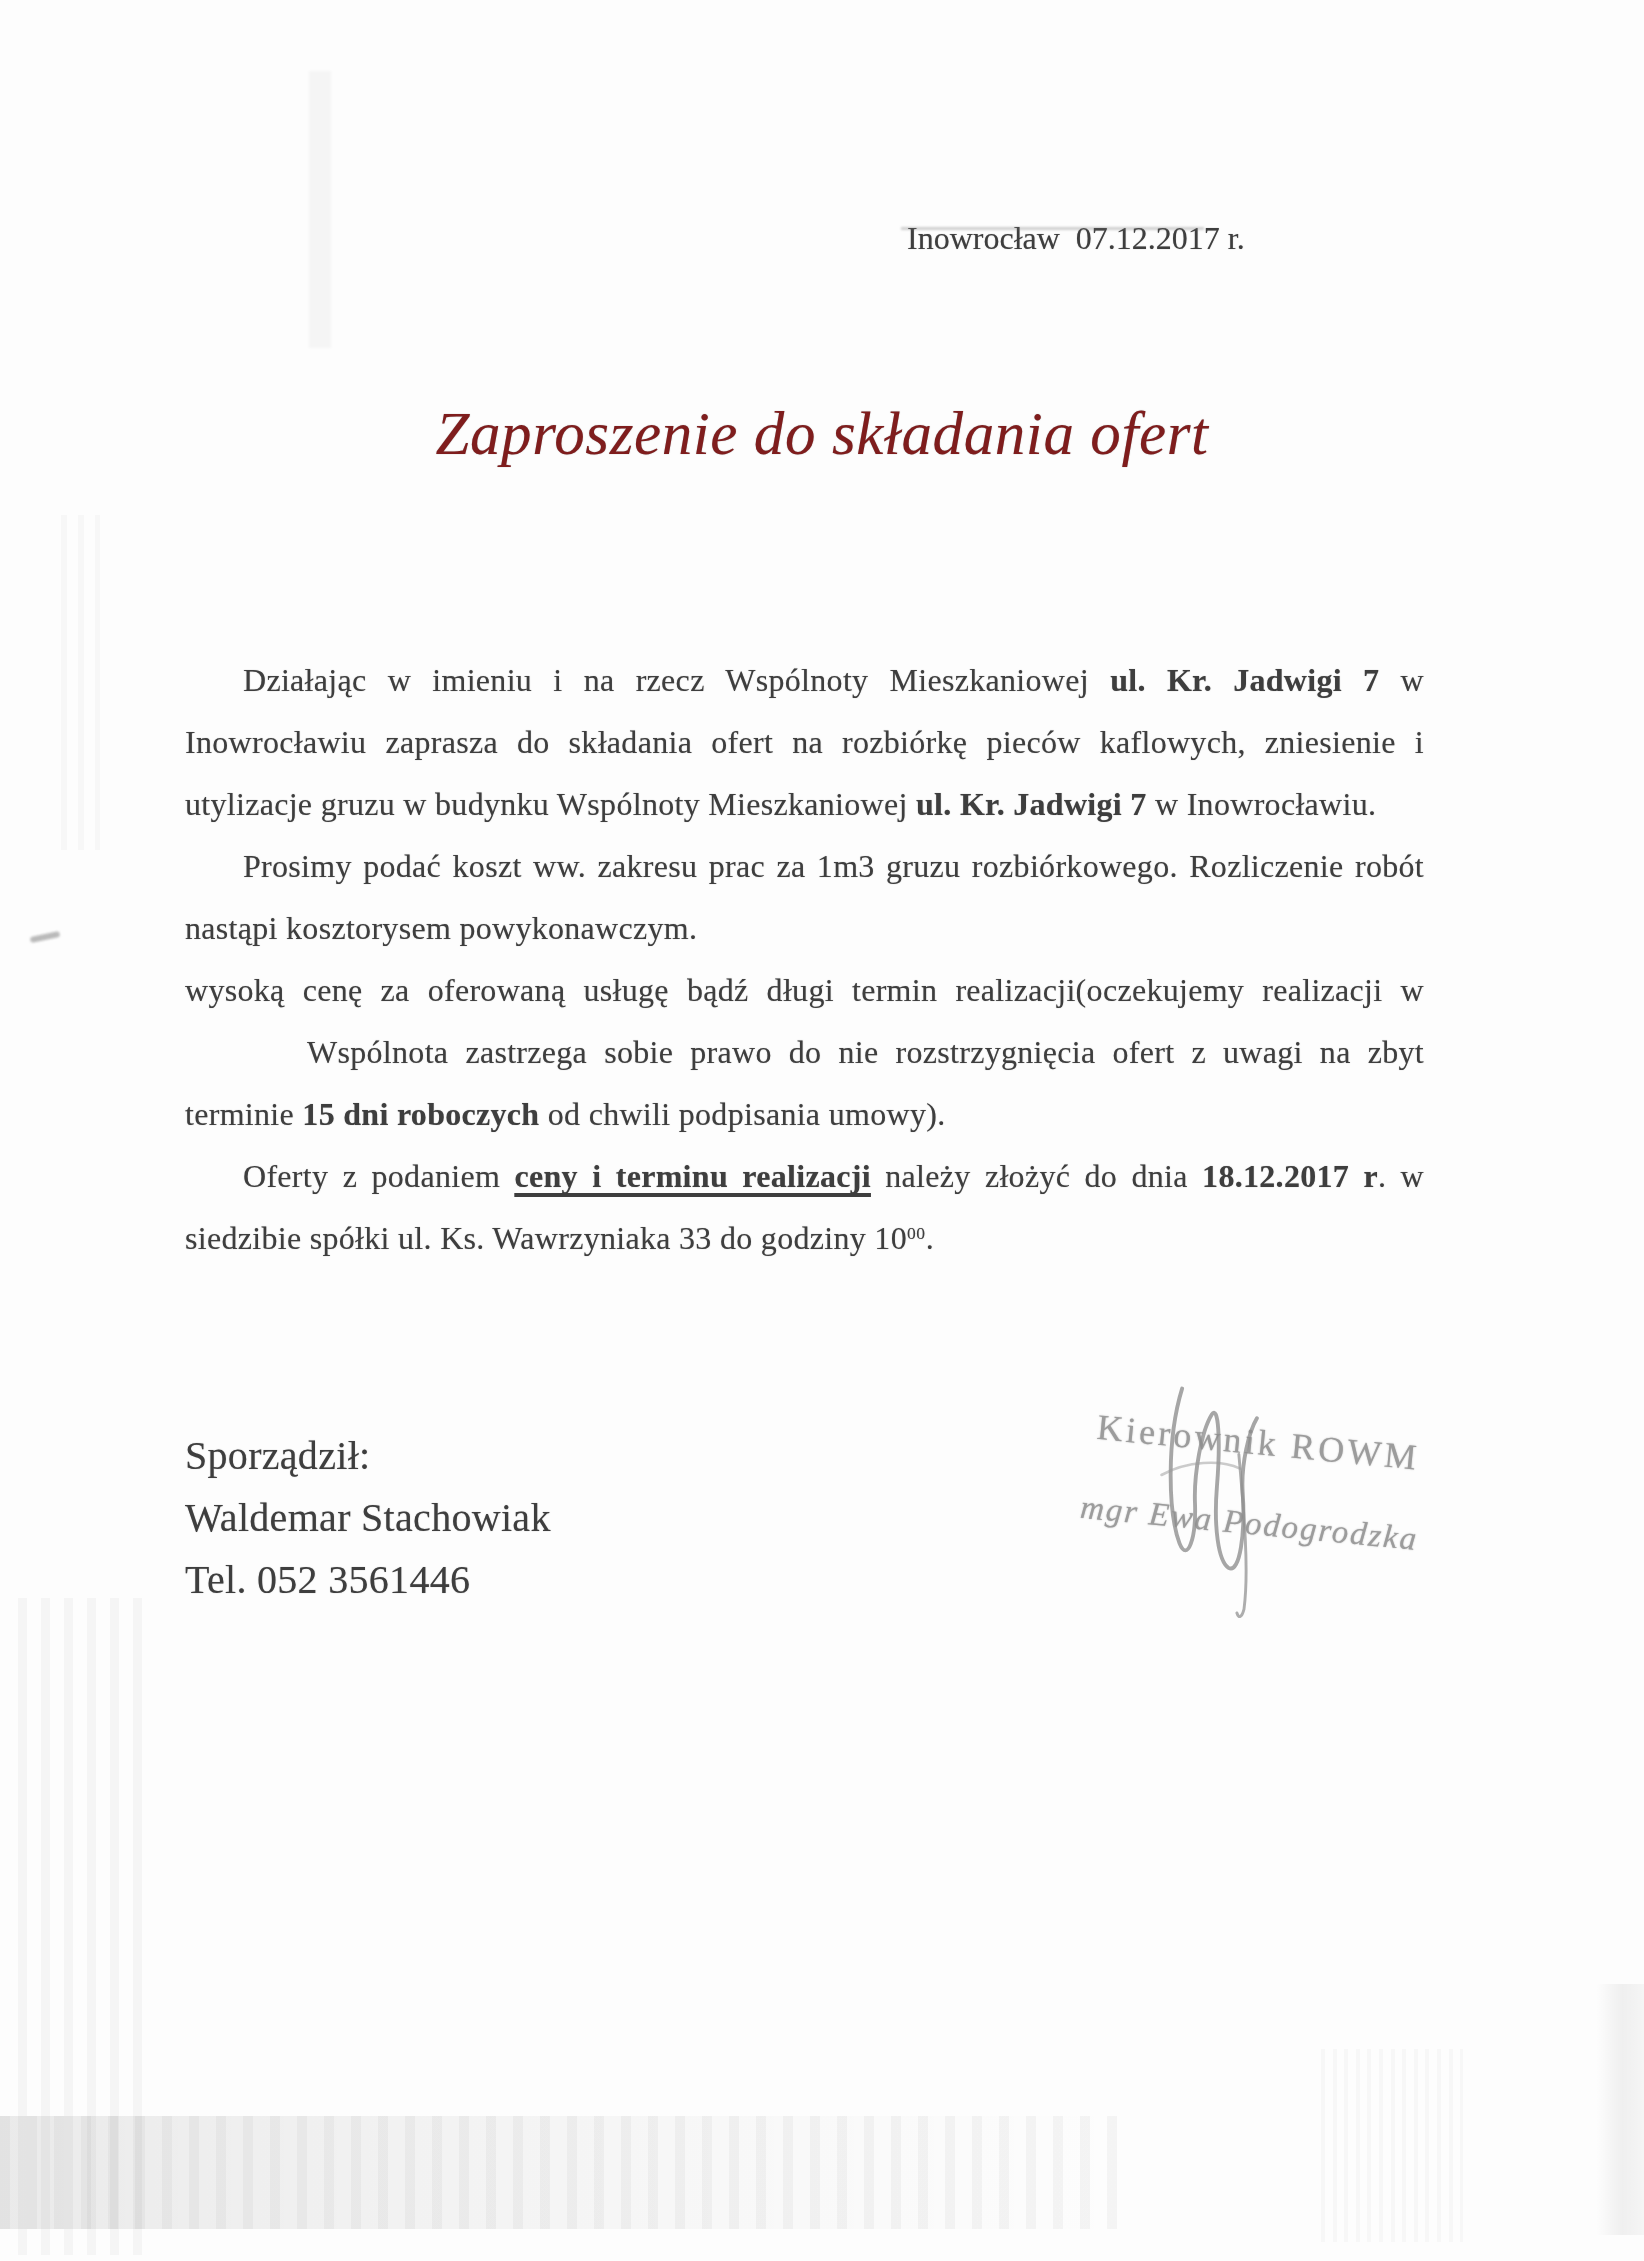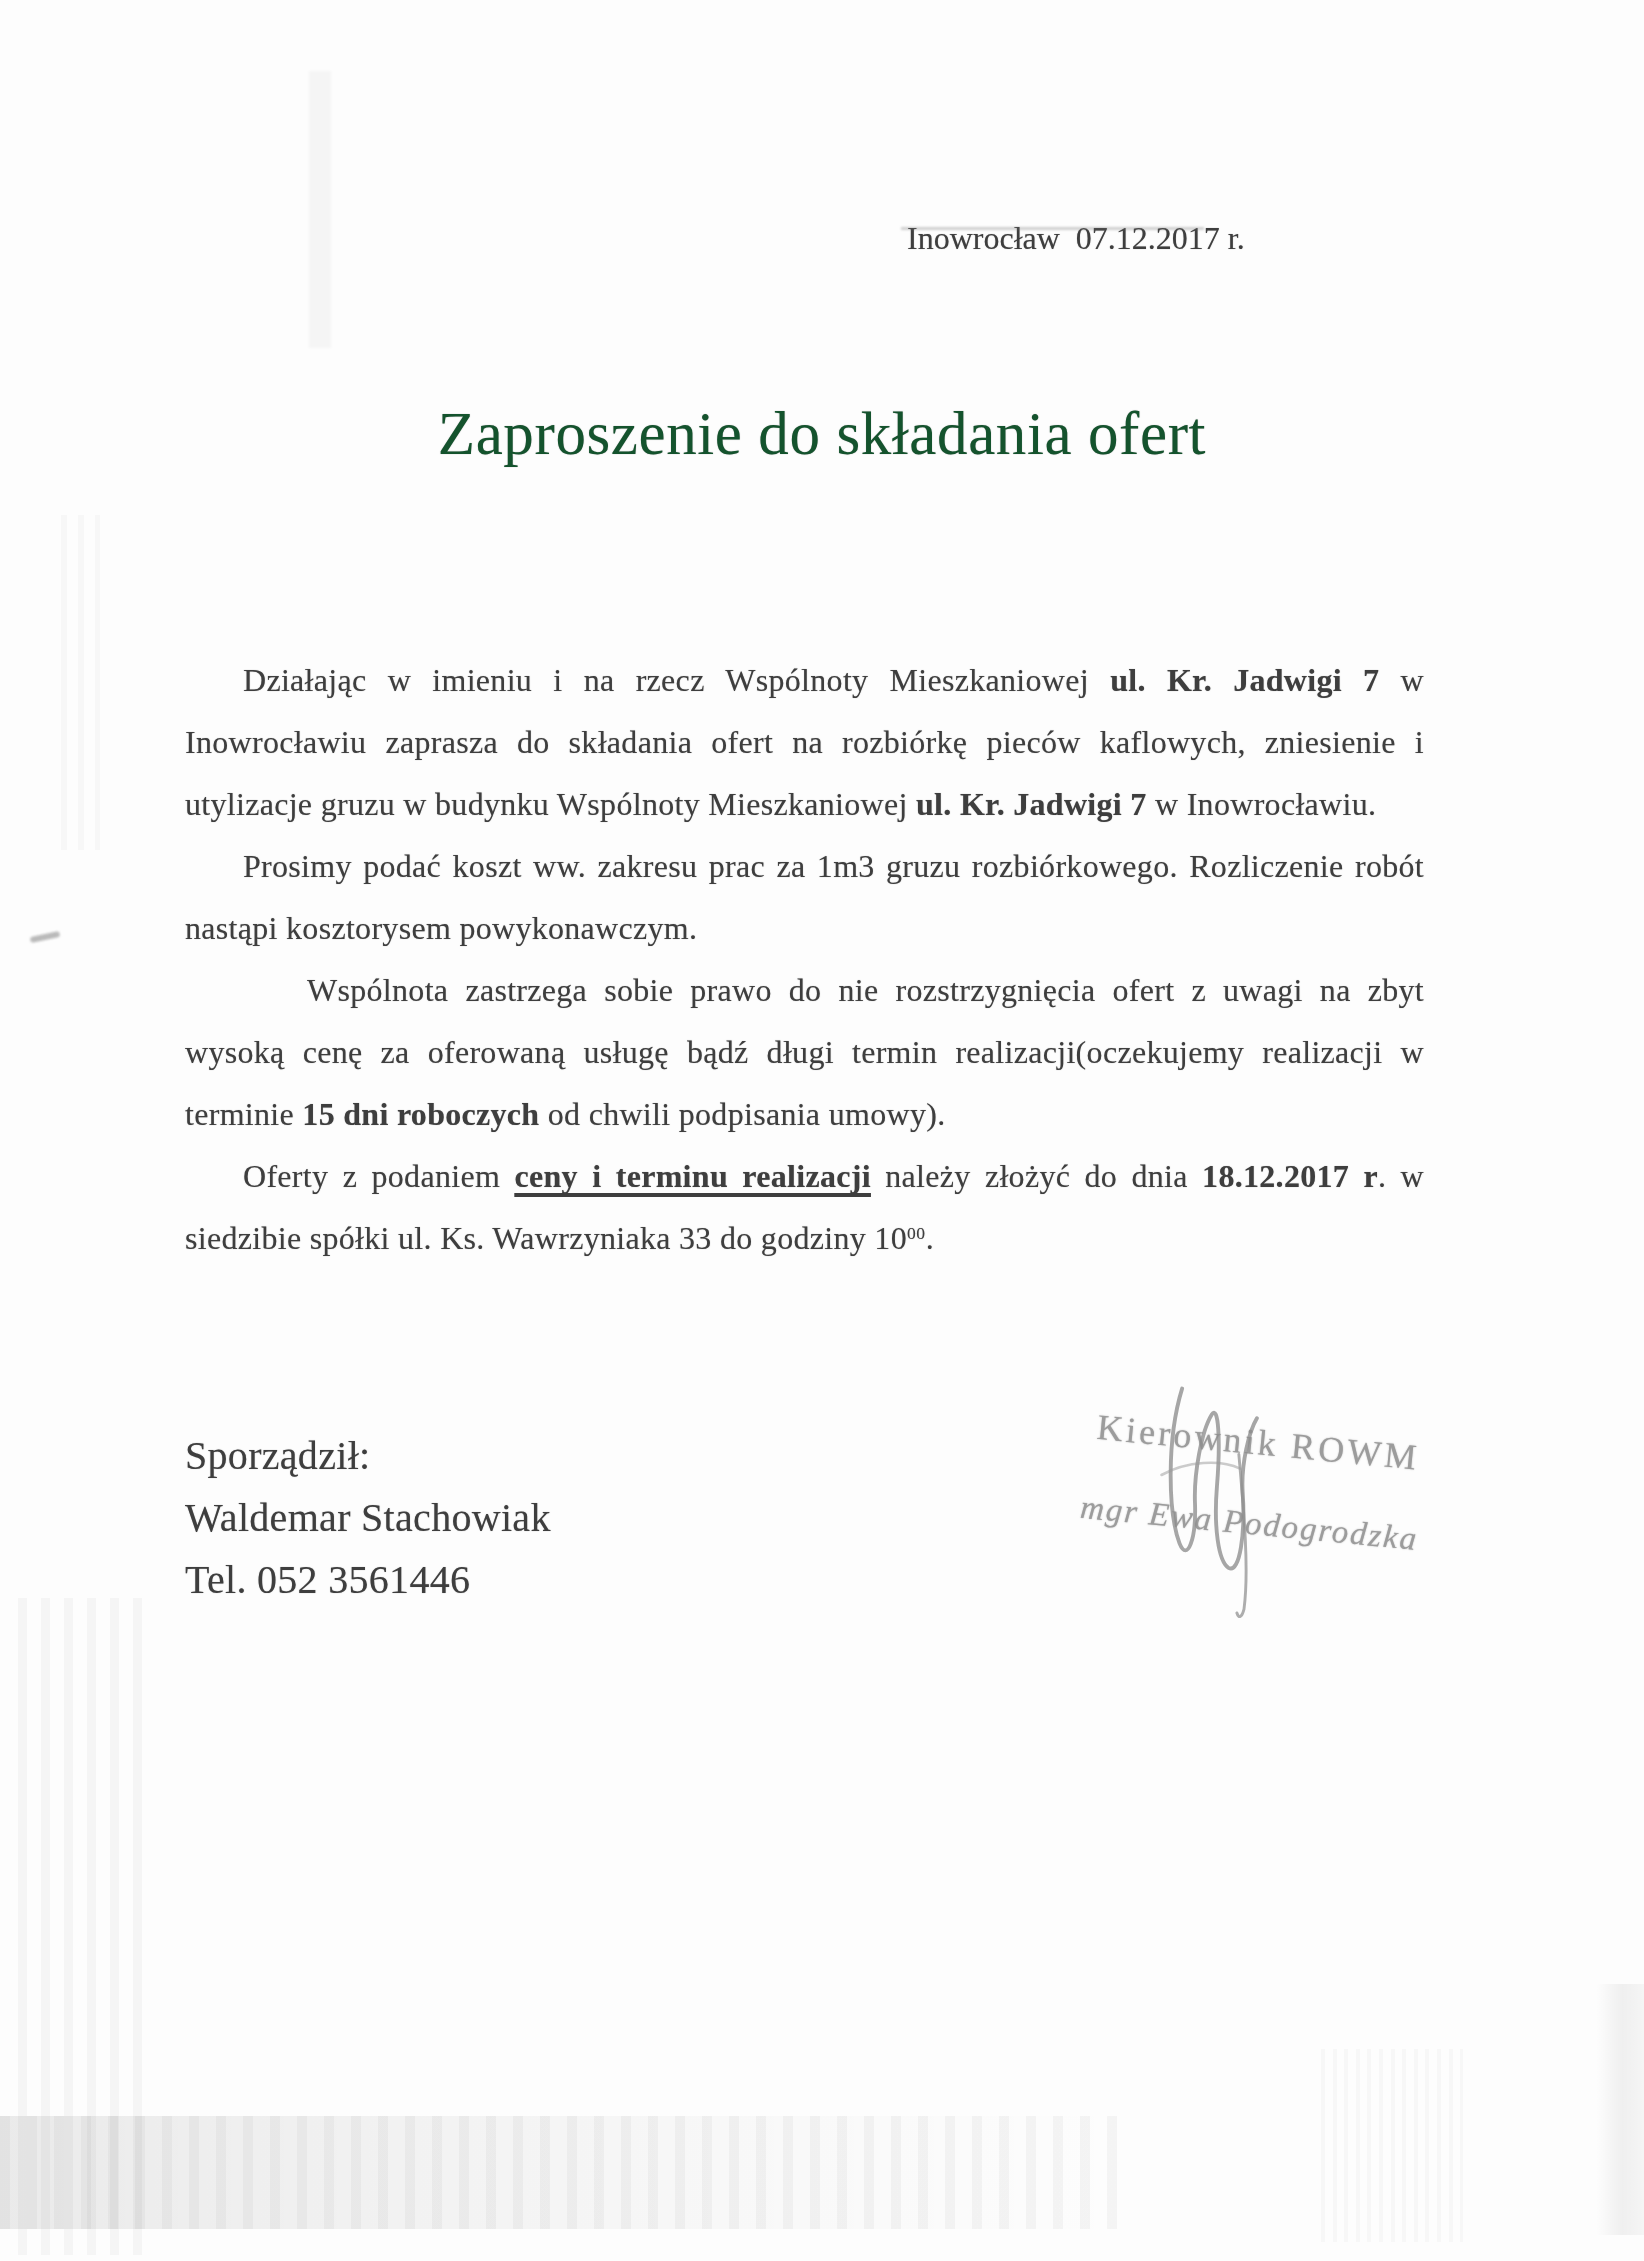--- a/index.html
+++ b/index.html
@@ -17,21 +17,21 @@
     position:absolute; left:907px; top:186px;
     font-size:32px; line-height:32px; white-space:pre;
   }
   .date-smudge{
     position:absolute; left:901px; top:227px; width:303px; height:3.2px;
     background:rgba(115,115,115,.32); filter:blur(1px);
   }
   .title{
     position:absolute; left:0; top:366px; width:100%;
     text-align:center; font-size:61px; line-height:64px;
-    letter-spacing:0.6px; color:#14532d;
+    letter-spacing:0.6px; color:#7f1d1d;font-style:italic;
   }
   .body-block{
     position:absolute; left:185px; top:613px; width:1239px;
     font-size:32px; line-height:62px; letter-spacing:0.3px;
   }
   .line{ width:100%; }
   .j{ text-align:justify; text-align-last:justify; text-justify:inter-word; }
   .l{ text-align:left; }
   .ind-s{ text-indent:58px; }
   .ind-l{ text-indent:122px; }
@@ -110,22 +110,22 @@
   <div class="date-smudge"></div>
 
   <div class="title ink">Zaproszenie do składania ofert</div>
 
   <div class="body-block ink">
     <div class="line j ind-s"><span>Działając w imieniu i na rzecz Wspólnoty Mieszkaniowej </span><span class="b">ul. Kr. Jadwigi 7</span><span> w</span></div>
     <div class="line j">Inowrocławiu zaprasza do składania ofert na rozbiórkę pieców kaflowych, zniesienie i</div>
     <div class="line l"><span>utylizacje gruzu w budynku Wspólnoty Mieszkaniowej </span><span class="b">ul. Kr. Jadwigi 7</span><span> w Inowrocławiu.</span></div>
     <div class="line j ind-s">Prosimy podać koszt ww. zakresu prac za 1m3 gruzu rozbiórkowego. Rozliczenie robót</div>
     <div class="line l">nastąpi kosztorysem powykonawczym.</div>
+    <div class="line j">wysoką cenę za oferowaną usługę bądź długi termin realizacji(oczekujemy  realizacji w</div>
     <div class="line j ind-l">Wspólnota zastrzega sobie prawo do nie rozstrzygnięcia ofert z uwagi na zbyt</div>
-    <div class="line j">wysoką cenę za oferowaną usługę bądź długi termin realizacji(oczekujemy  realizacji w</div>
     <div class="line l"><span>terminie </span><span class="b">15 dni roboczych</span><span> od chwili podpisania umowy).</span></div>
     <div class="line j ind-s"><span>Oferty z podaniem </span><span class="bu">ceny i terminu realizacji</span><span>  należy złożyć do dnia </span><span class="b">18.12.2017 r</span><span>. w</span></div>
     <div class="line l"><span>siedzibie spółki ul. Ks. Wawrzyniaka 33 do godziny 10</span><span class="sup">00</span><span>.</span></div>
   </div>
 
   <div class="footer-block ink">
     <div>Sporządził:</div>
     <div>Waldemar Stachowiak</div>
     <div>Tel. 052 3561446</div>
   </div>

